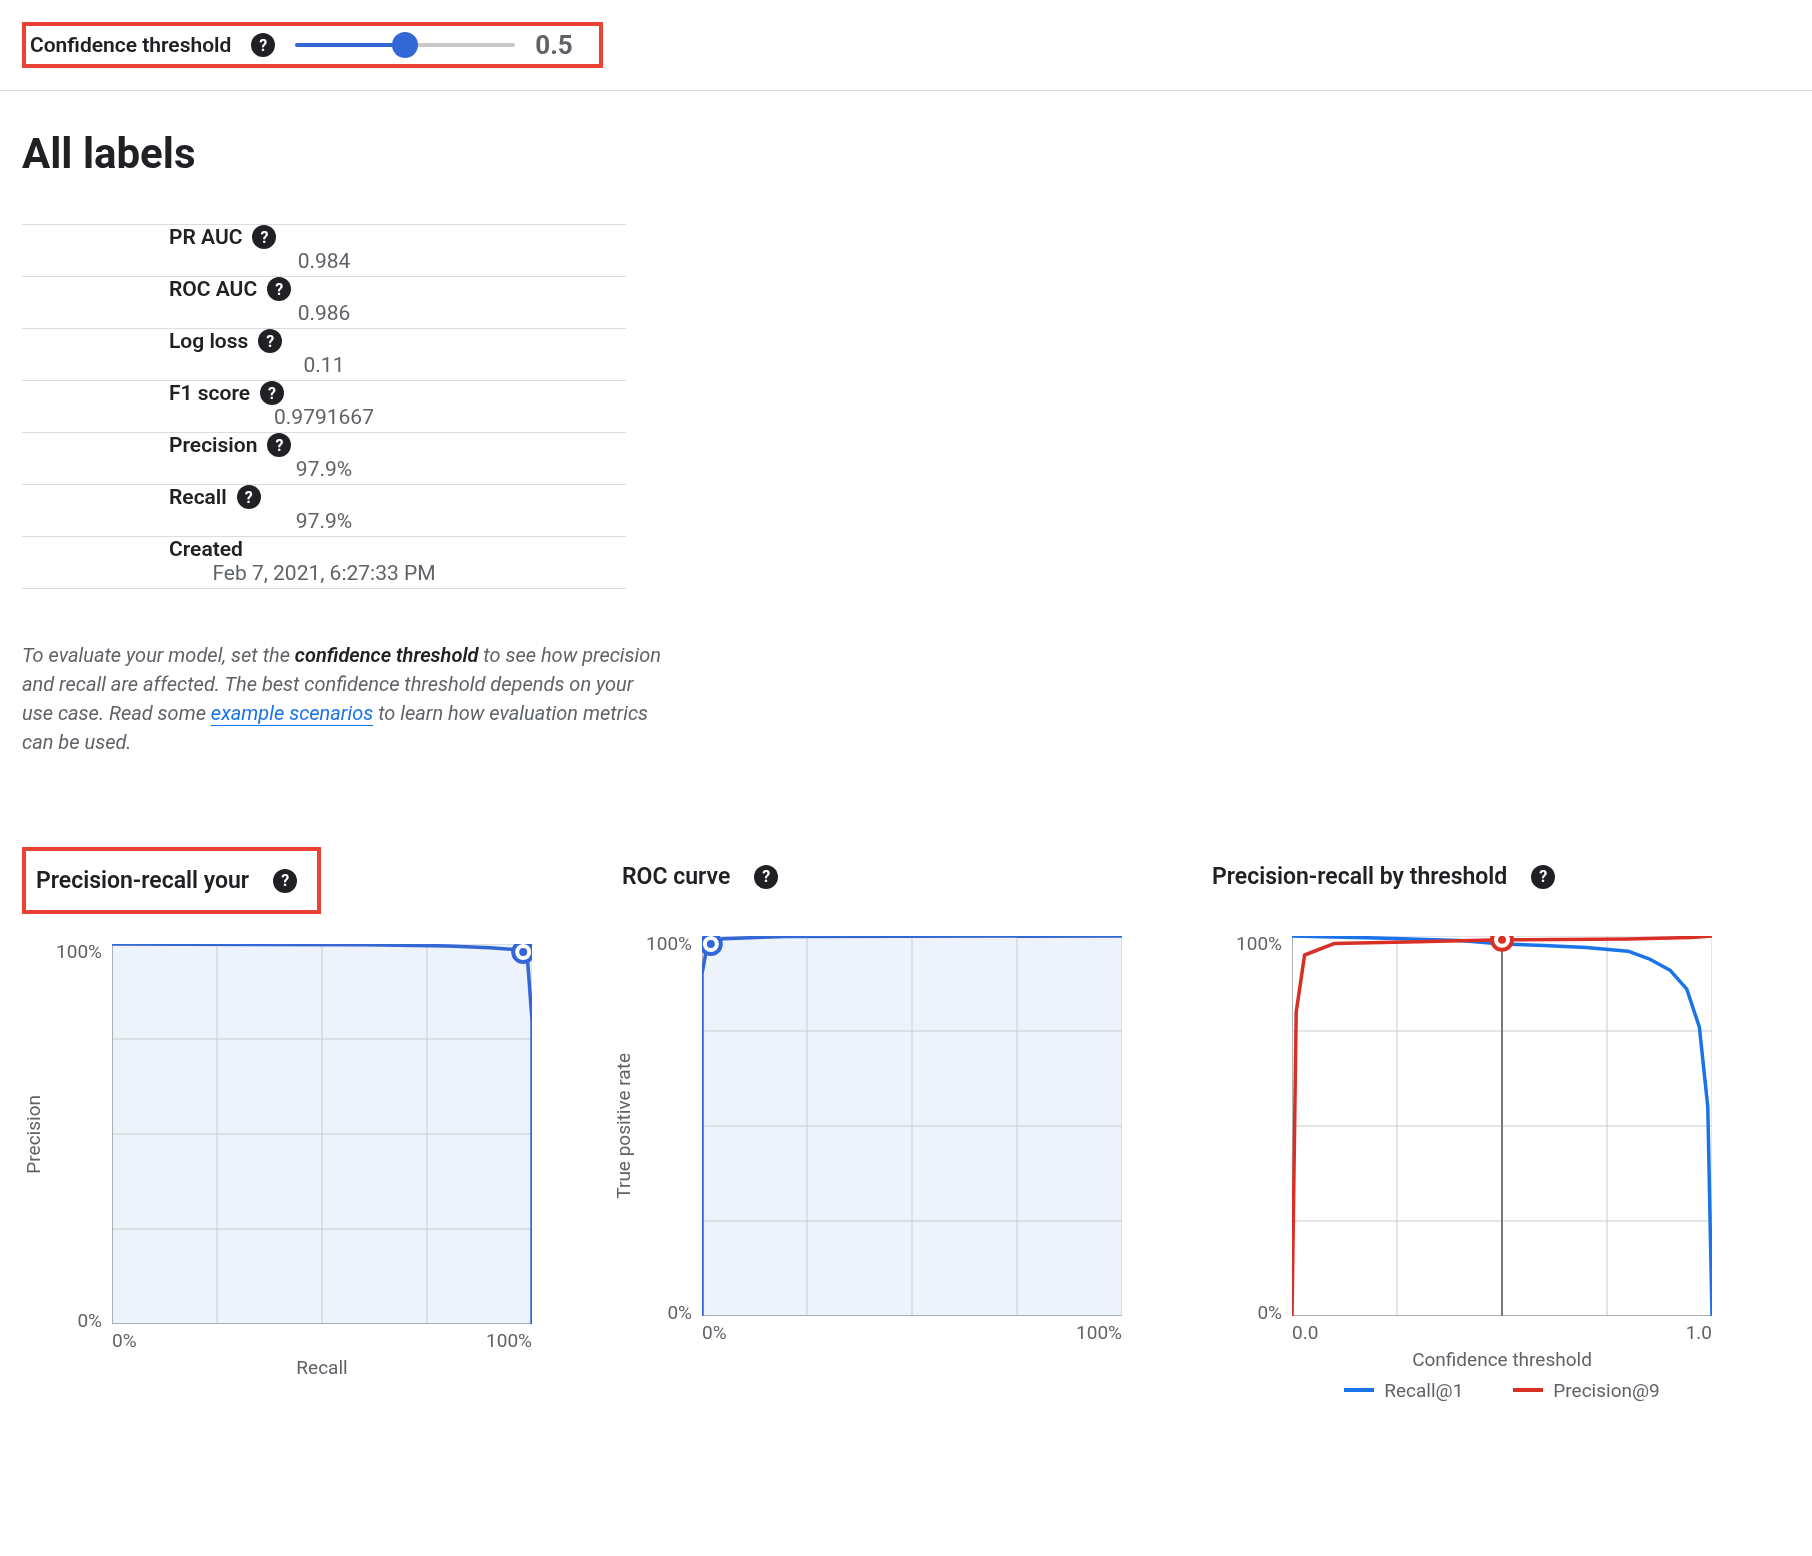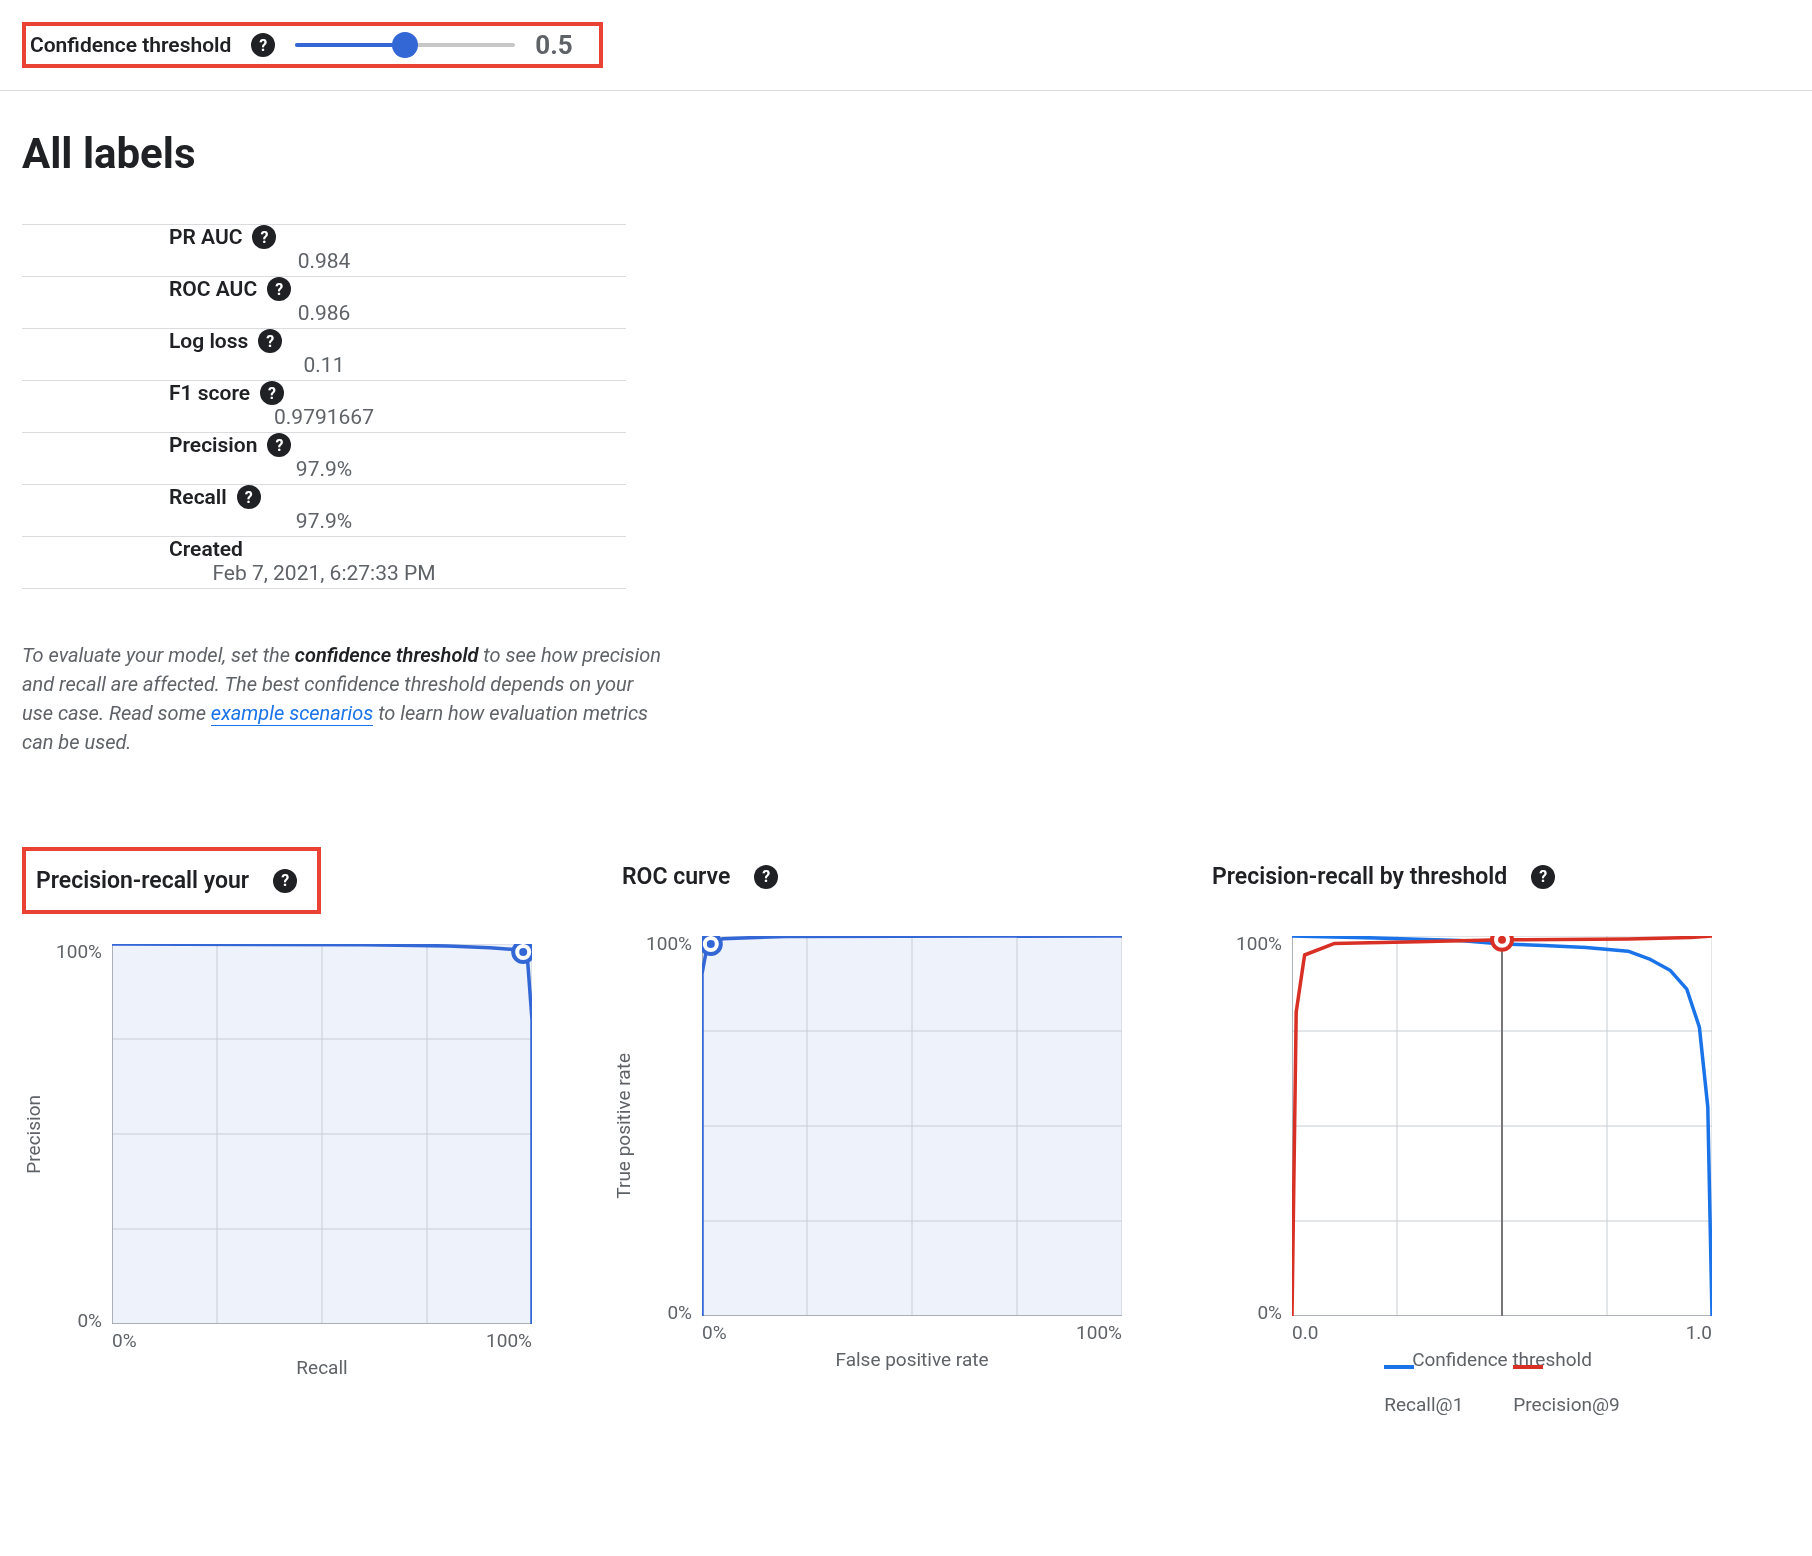--- a/index.html
+++ b/index.html
@@ -206,21 +206,21 @@
   }
   .legend {
     grid-column: 3; grid-row: 4;
     display: flex;
     justify-content: center;
     gap: 50px;
     font-size: 19px;
     color: var(--muted);
     padding-top: 6px;
   }
-  .legend-item { display: inline-flex; align-items: flex-start; gap: 24px; flex-direction: column; }
+  .legend-item { display: inline-flex; align-items: center; gap: 10px; }
   .legend-swatch { width: 30px; height: 4px; }
 </style>
 </head>
 <body>
 
 <div class="threshold-bar">
   <div class="threshold-box">
     <span class="threshold-label">Confidence threshold</span>
     <span class="help">?</span>
     <div class="slider" id="threshold-slider">
@@ -363,21 +363,20 @@
               <line x1="0" y1="380" x2="420" y2="380" stroke="#9aa0a6" stroke-width="1.5"></line>
               <path d="M0.0 380.0 L0.0 38.0 L4.2 15.2 L8.8 8.0 L21.0 2.7 L84.0 0.4 L420.0 0.0 " fill="none" stroke="var(--accent-blue-deep)" stroke-width="3.5" stroke-linejoin="round" stroke-linecap="round"></path>
               <circle cx="8.82" cy="7.979999999999961" r="10" fill="#fff" stroke="var(--accent-blue-deep)" stroke-width="4"></circle>
               <circle cx="8.82" cy="7.979999999999961" r="4" fill="var(--accent-blue-deep)"></circle>
             </svg>
           </div>
         <div class="xticks">
           <span>0%</span>
           <span>100%</span>
         </div>
-        <div class="xlab">False positive rate</div>
       </div>
     </div>
 
     <div class="chart-block">
       <div class="chart-title-row">
         <span class="chart-title-box">
           <span>Precision-recall by threshold</span>
           <span class="help">?</span>
         </span>
       </div>

